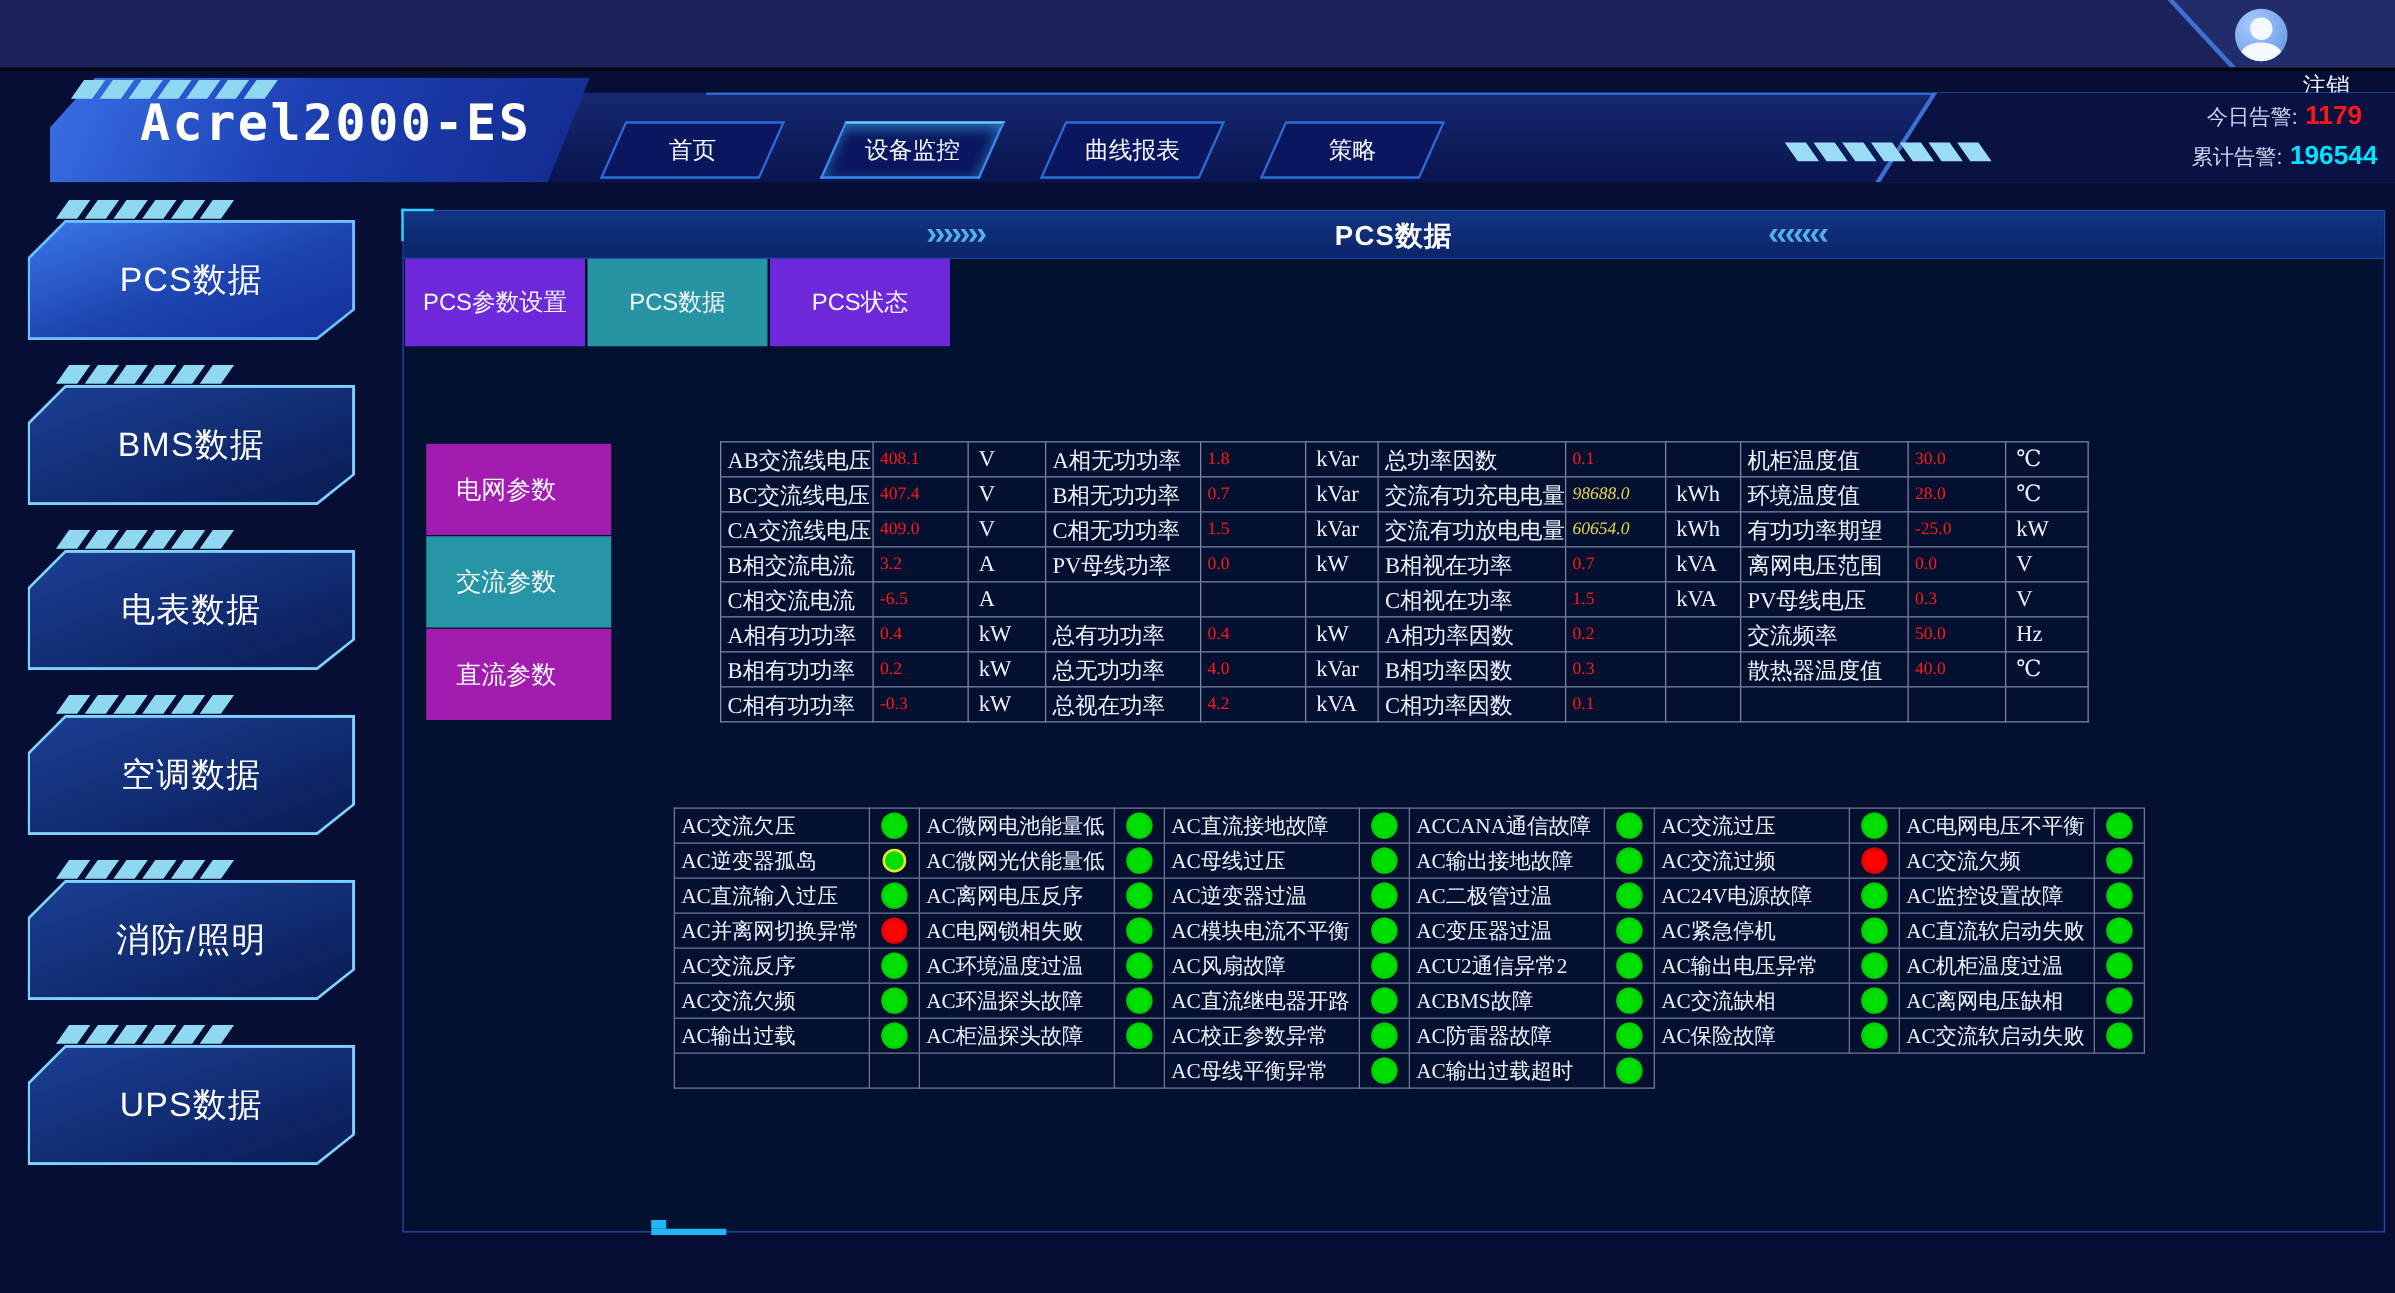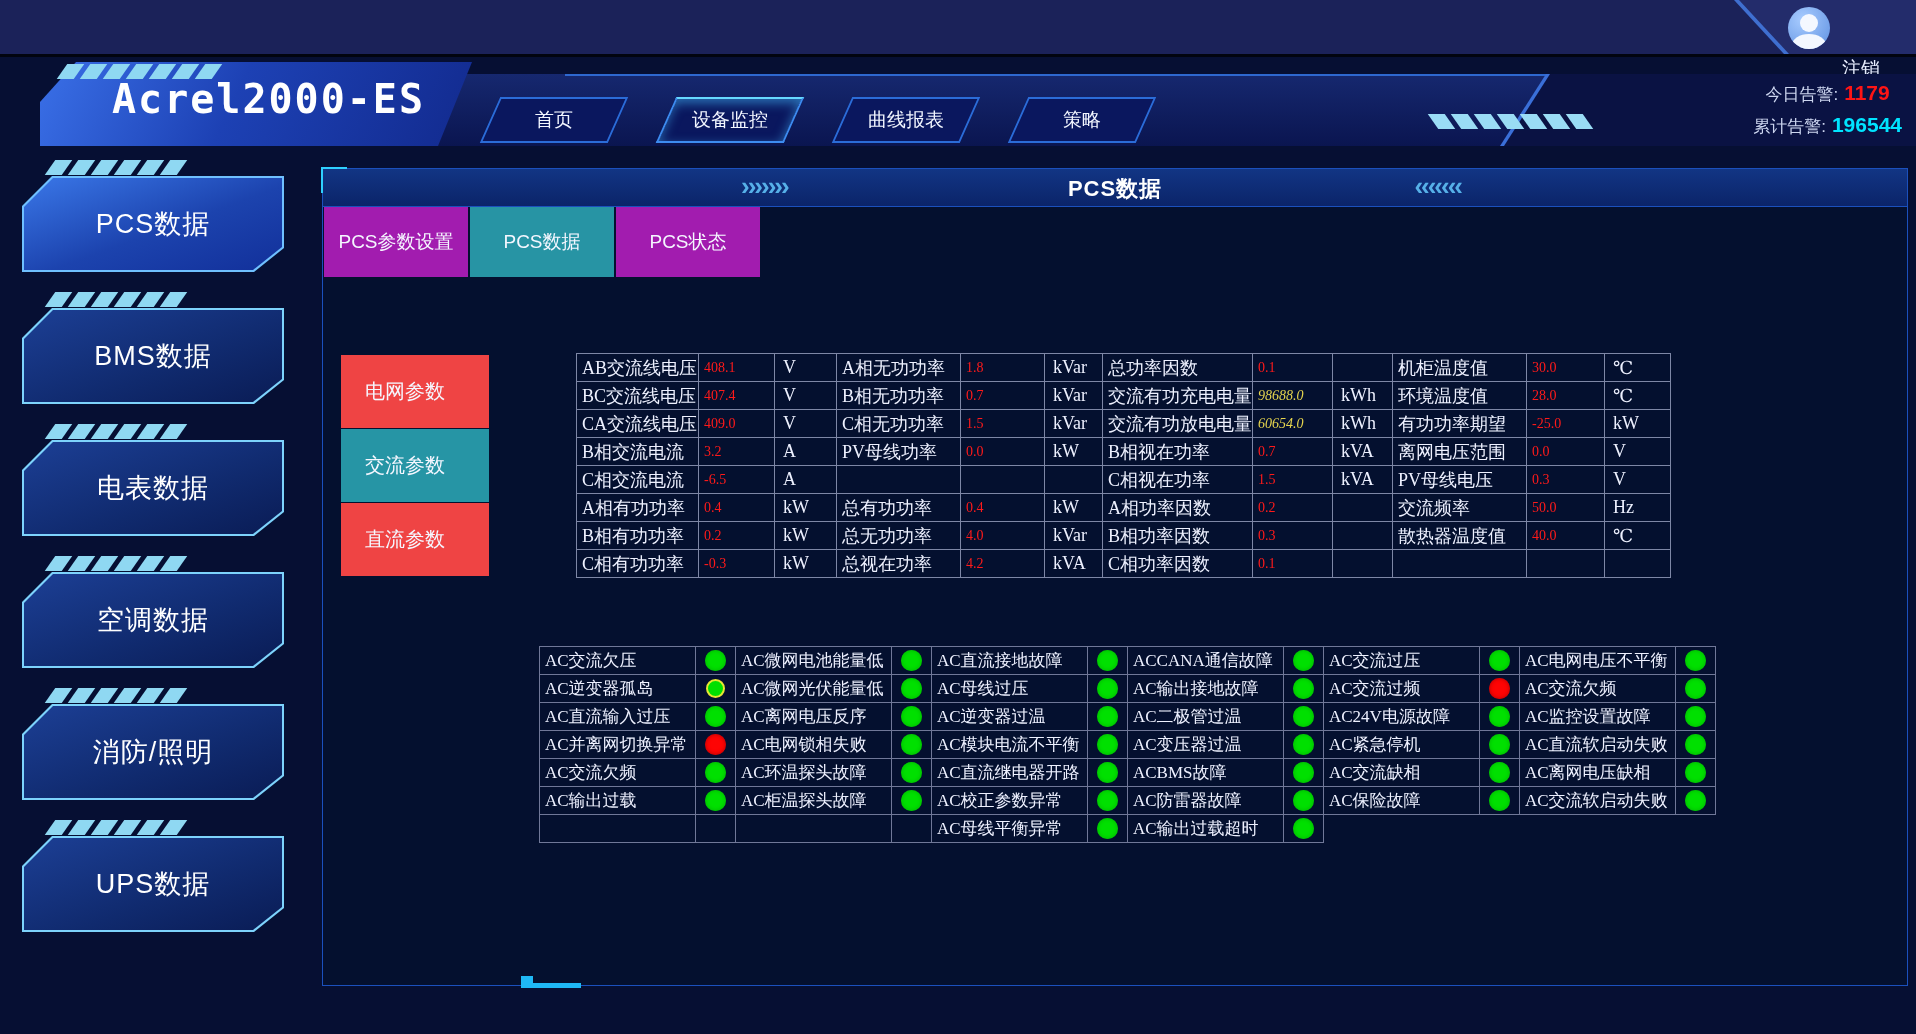--- a/index.html
+++ b/index.html
@@ -85,26 +85,26 @@
   #panel .notch-bl::before{content:"";position:absolute;left:0;top:-7px;width:12px;height:7px;background:#1fb8f5;}
   #title-bar{position:absolute;left:0;top:0;width:100%;height:38px;
          background:linear-gradient(180deg,#123584,#0b2469);border-bottom:1px solid #1b50bd;}
   #panel-title{position:absolute;left:0;right:0;top:5px;text-align:center;
          color:#ffffff;font-size:22px;font-weight:bold;letter-spacing:1px;}
   .chev{position:absolute;top:2px;color:#56b0e8;font-size:26px;font-weight:bold;letter-spacing:-2px;}
   #chev-left{left:418px;}
   #chev-right{right:446px;}
 
   #tab-row{position:absolute;left:1px;top:38px;display:flex;gap:2px;}
-  .tab{width:144px;height:70px;background:#a21caf;display:flex;align-items:center;
+  .tab{width:144px;height:70px;background:#6d28d9;display:flex;align-items:center;
        justify-content:center;color:#f5f7ff;font-size:19px;cursor:pointer;white-space:nowrap;}
   .tab.active{background:#2794a4;}
 
   #subnav{position:absolute;left:18px;top:186px;width:148px;}
-  .sub-btn{width:148px;height:73px;margin-bottom:1px;background:#ef4444;display:flex;
+  .sub-btn{width:148px;height:73px;margin-bottom:1px;background:#a21caf;display:flex;
        align-items:center;color:#f5f7ff;font-size:20px;padding-left:24px;cursor:pointer;}
   .sub-btn.active{background:#2695a5;}
 
   
   #ptable{position:absolute;left:253px;top:184px;border-collapse:collapse;table-layout:fixed;}
   #ptable td{border:1px solid #7e87a6;height:28px;overflow:hidden;white-space:nowrap;padding:0;}
   #ptable .tl{font-family:var(--serif);font-size:18px;color:#eef1ff;padding-left:5px;}
   #ptable .tv{font-family:var(--serif);font-size:14px;padding-left:5px;}
   #ptable .tv.red{color:#ff1a1a;}
   #ptable .tv.yellow{color:#e5d44e;font-style:italic;}
@@ -536,20 +536,46 @@
             <td class="gl">AC紧急停机</td>
             <td>
               <div class="led g"></div>
             </td>
             <td class="gl">AC直流软启动失败</td>
             <td>
               <div class="led g"></div>
             </td>
           </tr>
           <tr>
+            <td class="gl">AC交流反序</td>
+            <td>
+              <div class="led g"></div>
+            </td>
+            <td class="gl">AC环境温度过温</td>
+            <td>
+              <div class="led g"></div>
+            </td>
+            <td class="gl">AC风扇故障</td>
+            <td>
+              <div class="led g"></div>
+            </td>
+            <td class="gl">ACU2通信异常2</td>
+            <td>
+              <div class="led g"></div>
+            </td>
+            <td class="gl">AC输出电压异常</td>
+            <td>
+              <div class="led g"></div>
+            </td>
+            <td class="gl">AC机柜温度过温</td>
+            <td>
+              <div class="led g"></div>
+            </td>
+          </tr>
+          <tr>
             <td class="gl">AC交流欠频</td>
             <td>
               <div class="led g"></div>
             </td>
             <td class="gl">AC环温探头故障</td>
             <td>
               <div class="led g"></div>
             </td>
             <td class="gl">AC直流继电器开路</td>
             <td>

